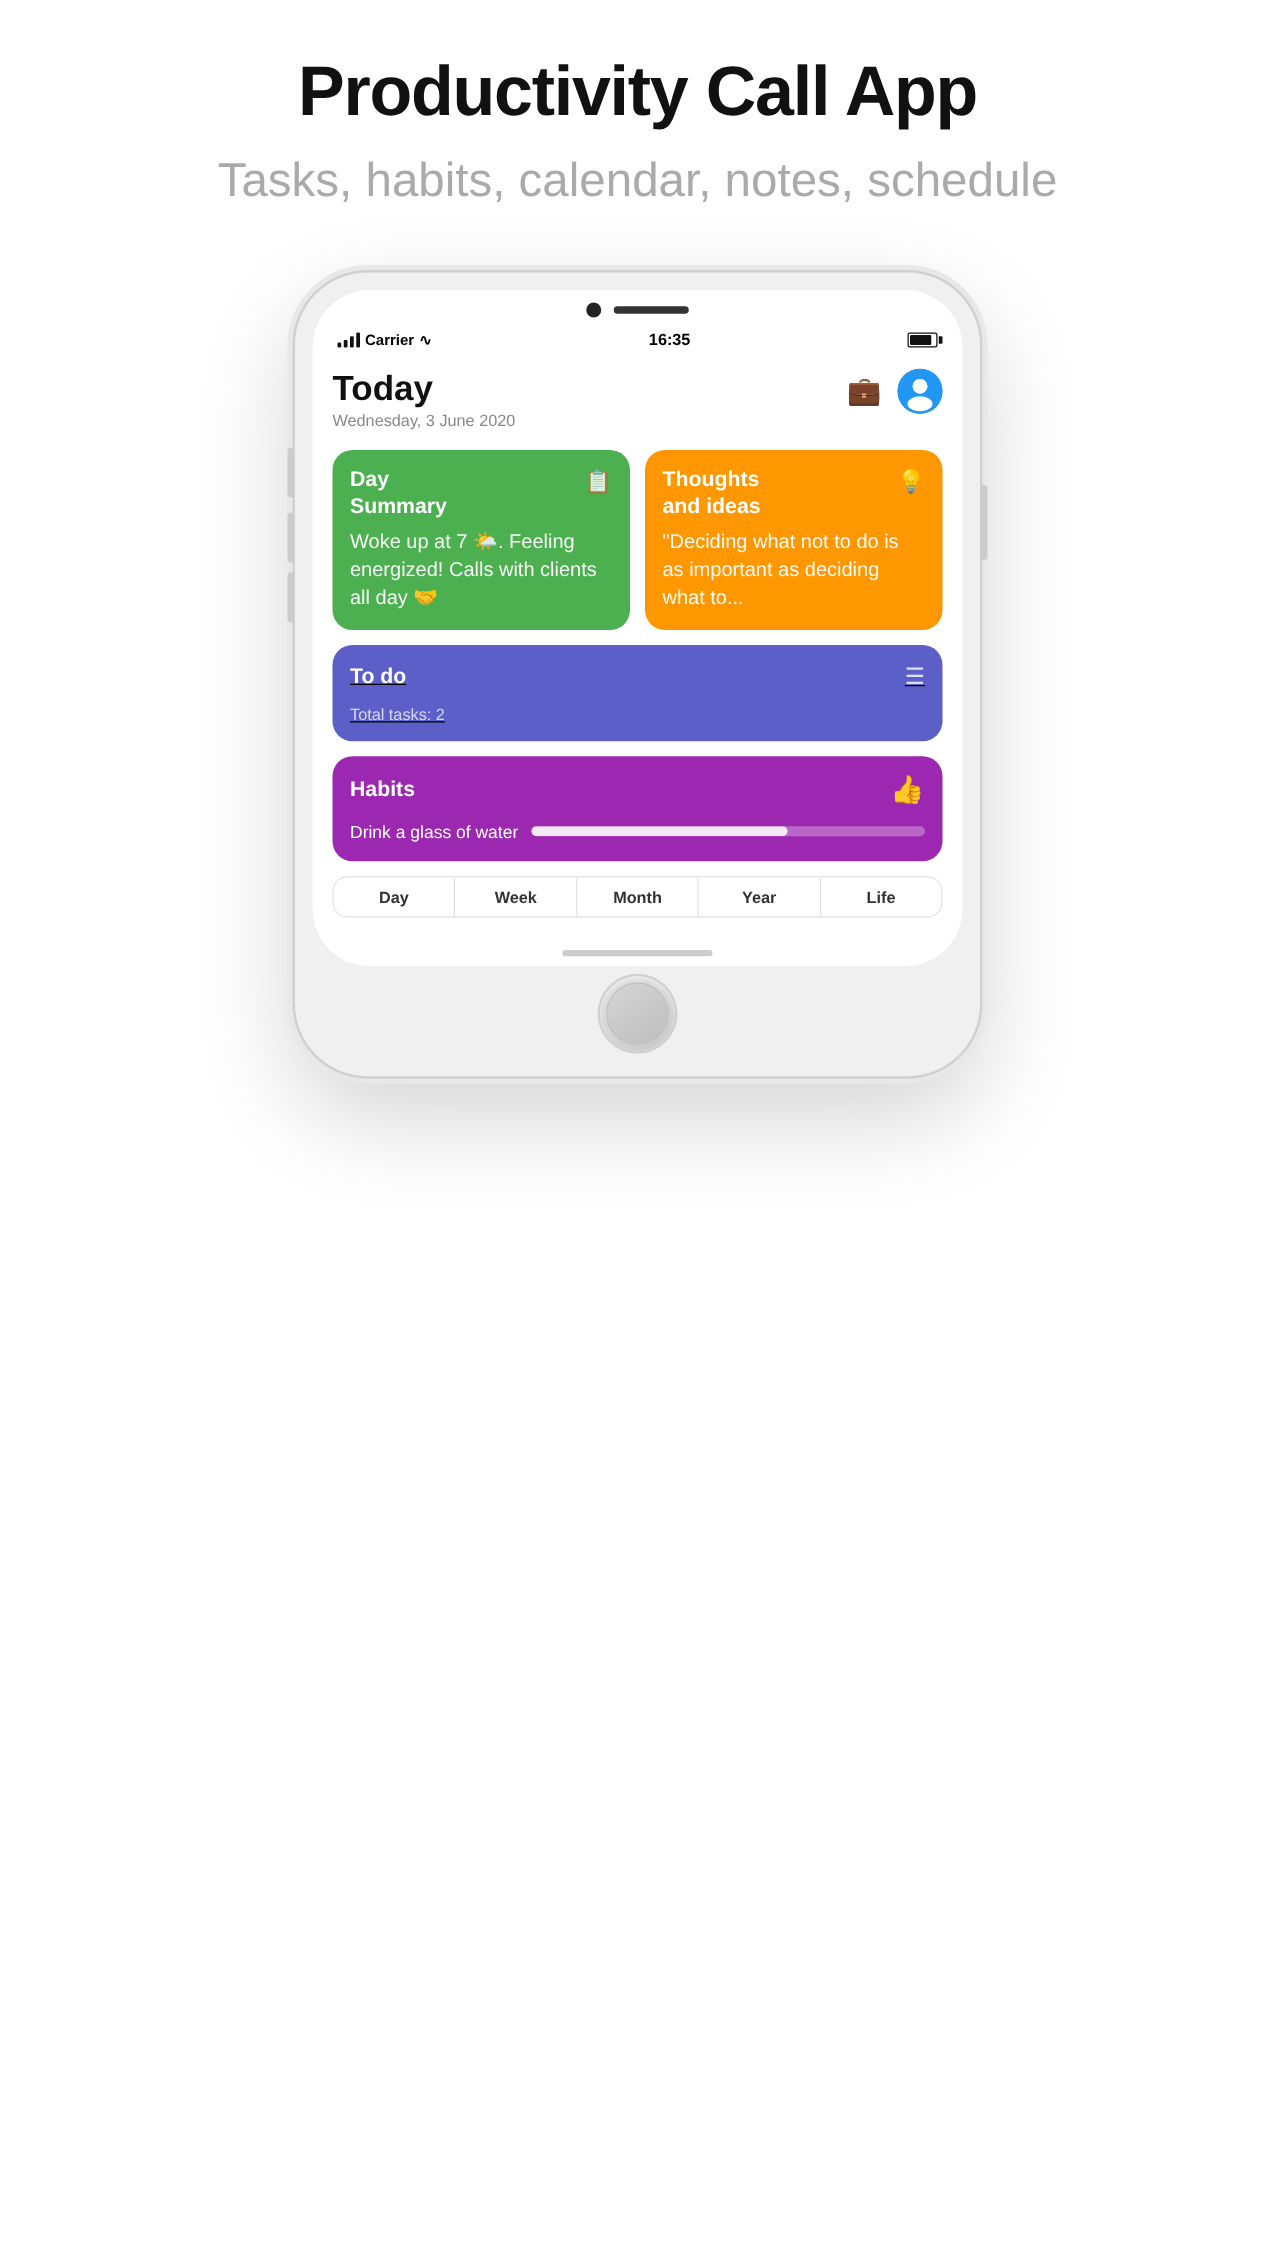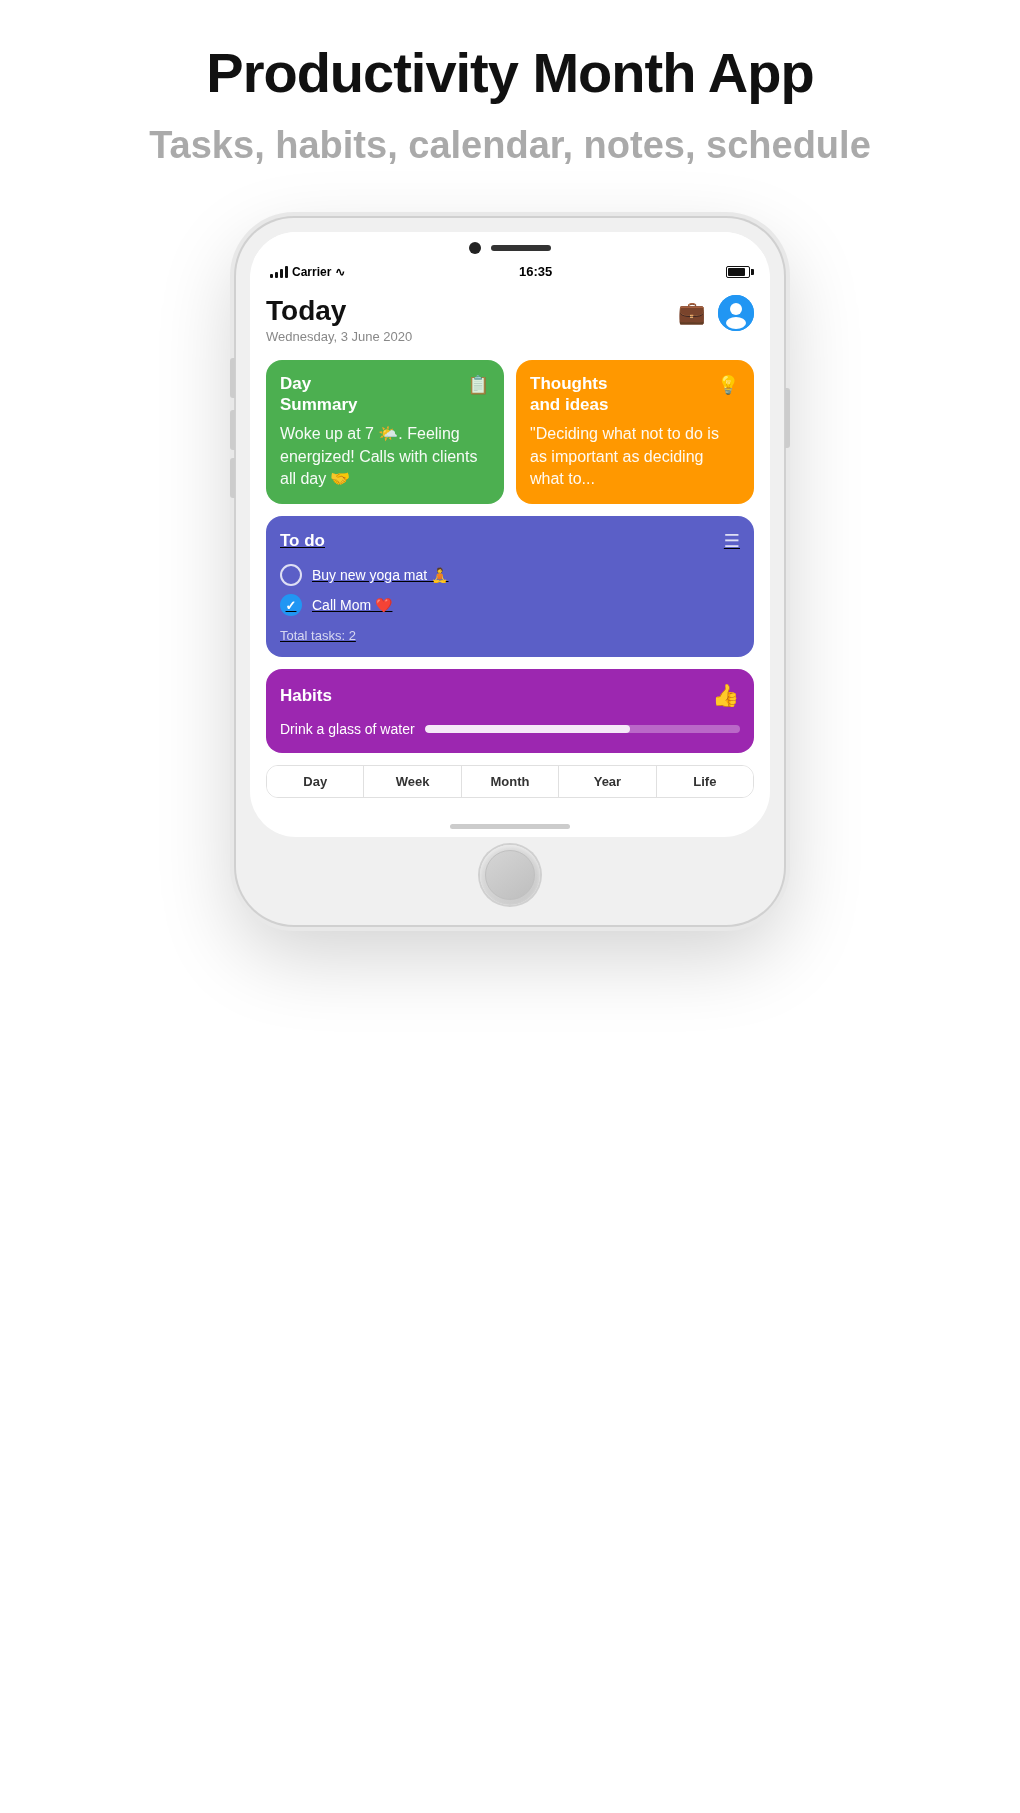--- a/index.html
+++ b/index.html
@@ -18,21 +18,21 @@
     .page-title {
       font-size: 56px;
       font-weight: 800;
       color: #111111;
       text-align: center;
       margin-bottom: 16px;
       letter-spacing: -1px;
     }
     .page-subtitle {
       font-size: 38px;
-      font-weight: 700;
+      font-weight: 400;
       color: #aaaaaa;
       text-align: center;
       line-height: 1.3;
       margin-bottom: 48px;
     }
 
     
     .phone-frame {
       width: 548px;
       background: #f0f0f0;
@@ -457,21 +457,21 @@
       width: 50px;
       height: 50px;
       border-radius: 50%;
       background: linear-gradient(145deg, #d5d5d5, #bebebe);
       border: 1px solid #c0c0c0;
     }
   </style>
 </head>
 <body>
 
-<h1 class="page-title">Productivity Month App</h1>
+<h1 class="page-title">Productivity Call App</h1>
 
 <p class="page-subtitle">Tasks, habits, calendar,
 notes, schedule</p>
 
 <div class="phone-frame">
   <div class="phone-inner">
 
     <div class="phone-top">
       <div class="camera-area">
         <div class="camera-dot"></div>
@@ -530,32 +530,20 @@
           <div class="card-title">Thoughts<br>and ideas</div>
           <div class="card-text">"Deciding what not to do is as important as deciding what to...</div>
         </div>
       </div>
 
       <div class="card-todo">
         <div class="card-todo-header">
           <span class="card-todo-title">To do</span>
           <span style="color:rgba(255,255,255,0.8); font-size:18px;">☰</span>
         </div>
-        <div class="todo-items">
-
-          <div class="todo-item">
-            <div class="todo-check-empty"></div>
-            <span class="todo-text">Buy new yoga mat 🧘</span>
-          </div>
-
-          <div class="todo-item">
-            <div class="todo-check-done"></div>
-            <span class="todo-text">Call Mom ❤️</span>
-          </div>
-        </div>
         <div class="todo-total">Total tasks: 2</div>
       </div>
 
       <div class="card-habits">
         <div class="card-habits-header">
           <span class="card-habits-title">Habits</span>
           <span style="font-size:22px;">👍</span>
         </div>
         <div class="habit-item">
           <span class="habit-text">Drink a glass of water</span>

